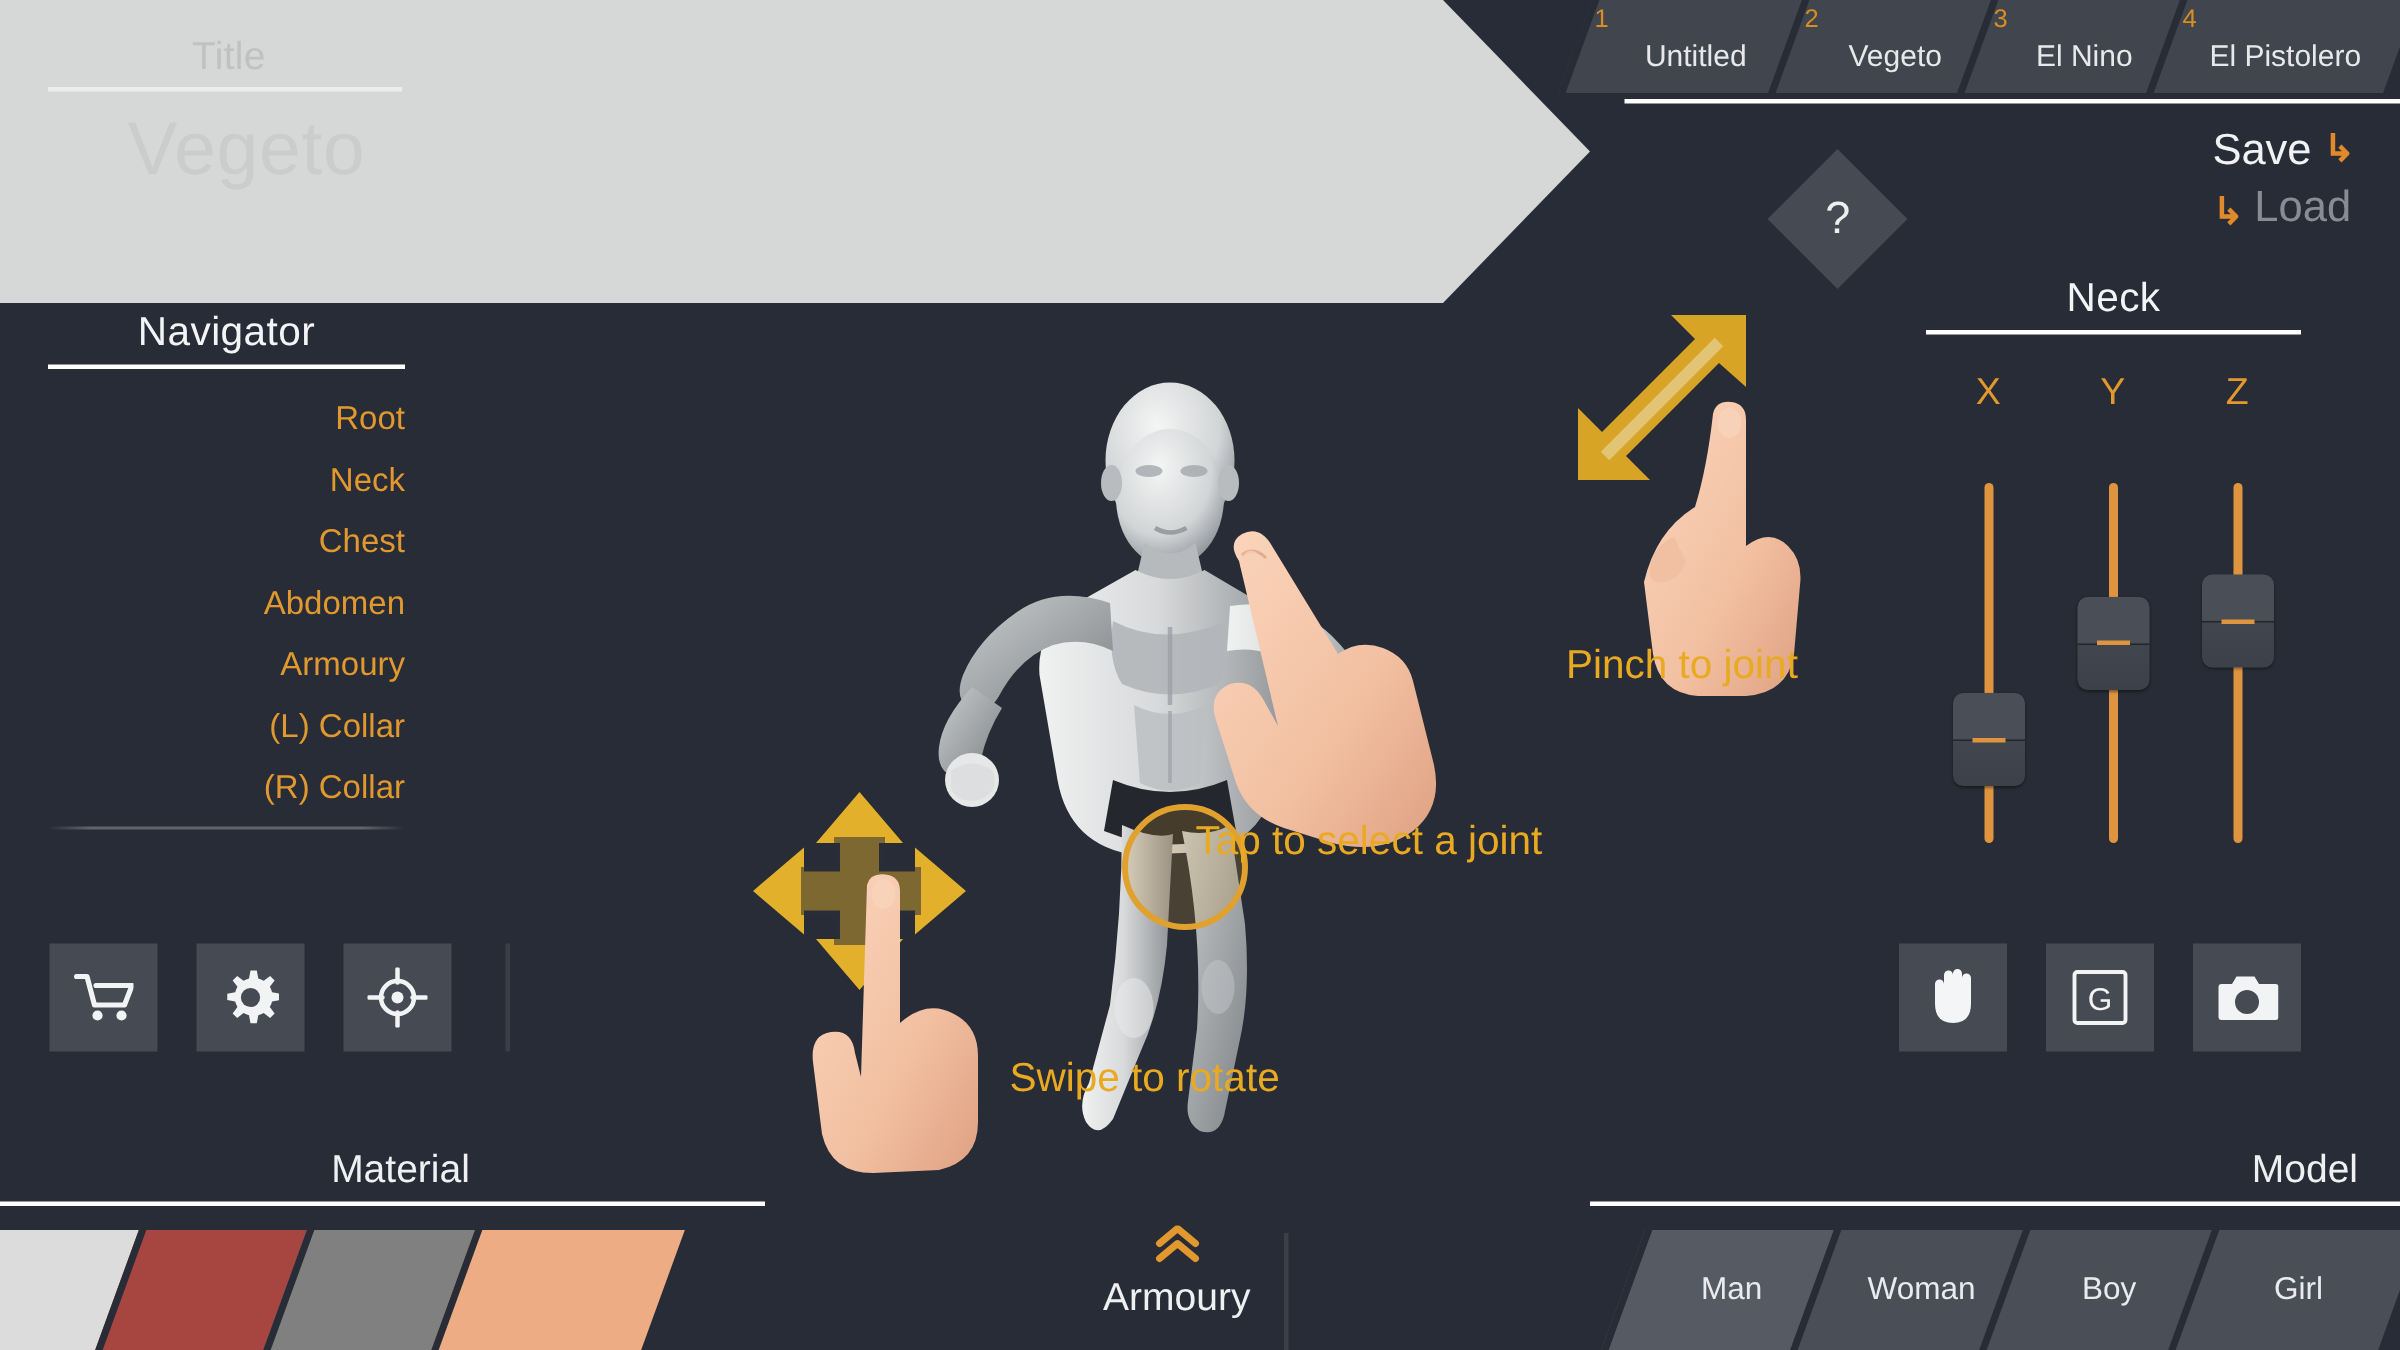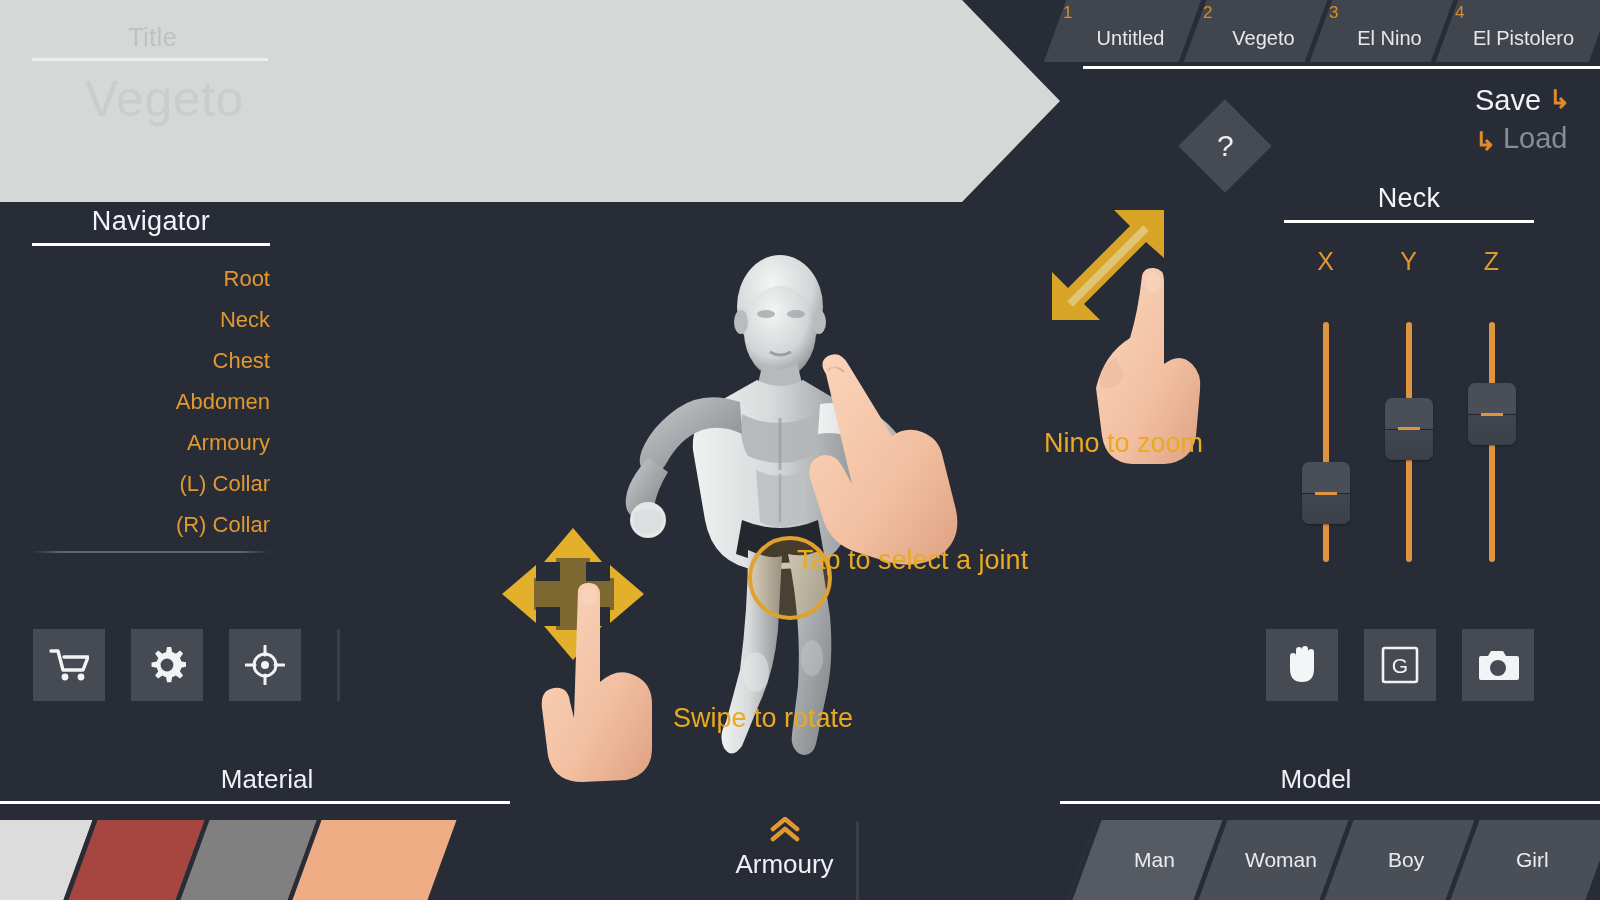--- a/index.html
+++ b/index.html
@@ -180,21 +180,21 @@
   .swatch-row { display: flex; height: 80px; margin-top: 16px; }
   .swatch {
     width: 140px; height: 80px; margin-left: -28px;
     transform: skewX(-20deg);
     border-left: 5px solid #282c36;
     cursor: pointer;
   }
   .swatch:first-child { margin-left: -34px; border-left: none; }
 
   .bottom-right { position: absolute; right: 0; bottom: 0; width: 540px; z-index: 3; }
-  .sec-label-r { font-size: 26px; color: #eef0f2; text-align: center; padding-right: 28px; padding-bottom: 6px; }
+  .sec-label-r { font-size: 26px; color: #eef0f2; text-align: right; padding-right: 28px; padding-bottom: 6px; }
   .model-row { display: flex; height: 80px; margin-top: 16px; justify-content: flex-end; }
   .model-tab {
     width: 140px; height: 80px; margin-left: -14px;
     background: #4a4e56;
     transform: skewX(-20deg);
     border-left: 5px solid #282c36;
     display: flex; align-items: center; justify-content: center;
     cursor: pointer;
   }
   .model-tab.selected { background: #555a63; }
@@ -462,21 +462,21 @@
       <div class="slider-track"></div>
       <div class="slider-thumb" id="thumb-y" style="top: 75.6px;"></div>
     </div>
     <div class="slider-col">
       <div class="slider-track"></div>
       <div class="slider-thumb" id="thumb-z" style="top: 61.2px;"></div>
     </div>
   </div>
 
   <div class="hint-text hint-tap">Tap to select a joint</div>
-  <div class="hint-text hint-pinch">Nino to zoom</div>
+  <div class="hint-text hint-pinch">Pinch to joint</div>
   <div class="hint-text hint-swipe">Swipe to rotate</div>
 
   <div class="bottom-left">
     <div class="sec-label-l">Material</div>
     <div class="sec-rule"></div>
     <div class="swatch-row">
       <div class="swatch" id="sw0" style="background: rgb(220, 220, 220);"></div>
       <div class="swatch" id="sw1" style="background: rgb(167, 70, 64);"></div>
       <div class="swatch" id="sw2" style="background: rgb(128, 128, 128);"></div>
       <div class="swatch" id="sw3" style="background: rgb(237, 172, 131);"></div>

